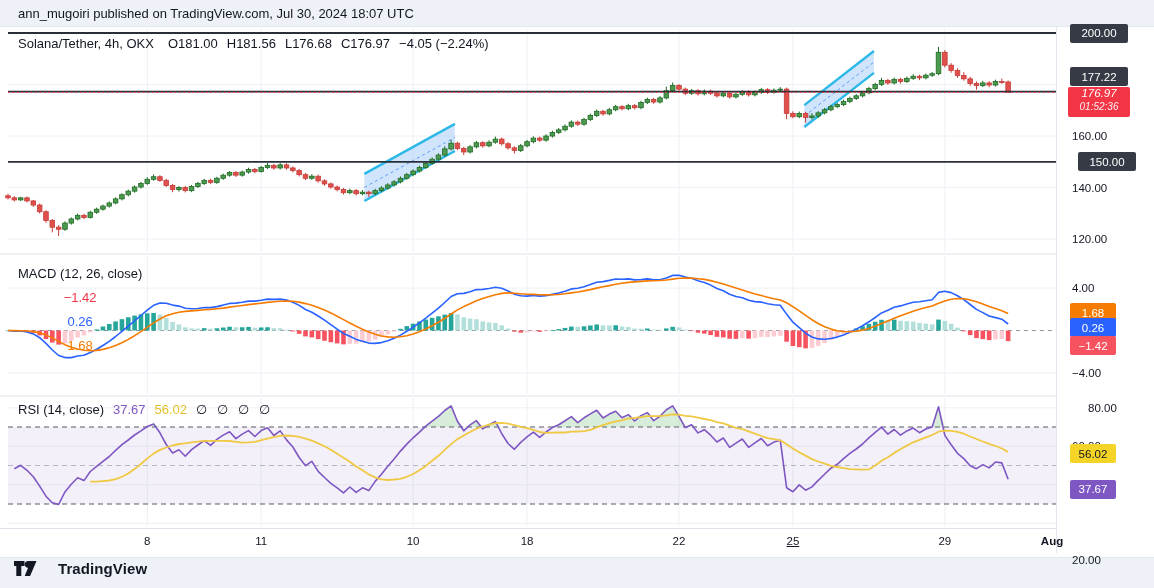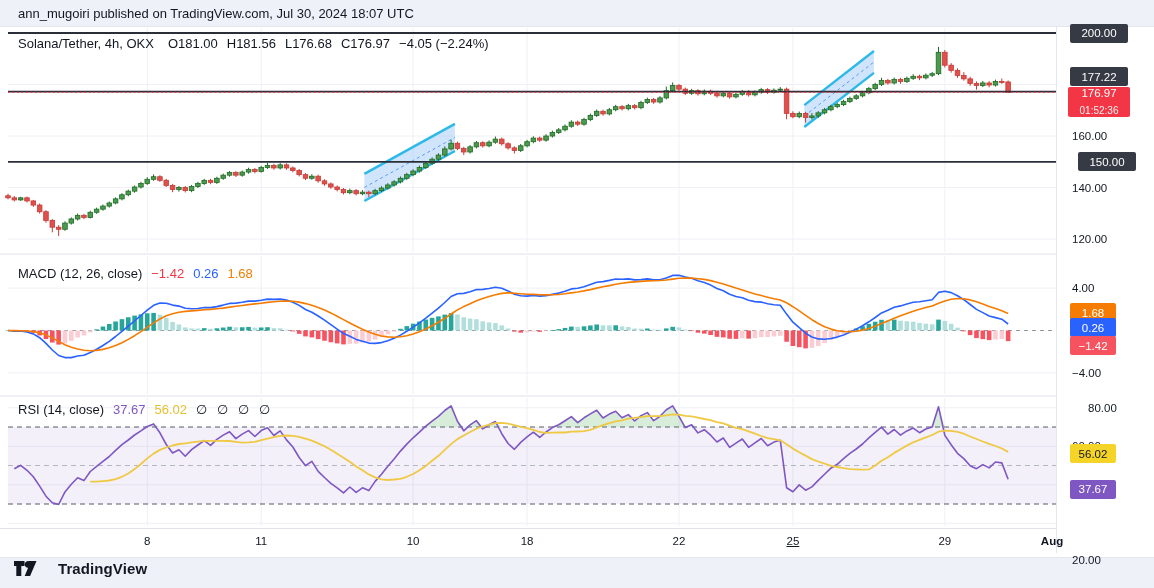--- a/index.html
+++ b/index.html
@@ -9,21 +9,21 @@
         border-top:1px solid #e4e7ee;border-bottom:1px solid #e4e7ee;}
   .hdr{position:absolute;left:18px;top:6px;font-size:13px;color:#131722;}
   #chart-svg{position:absolute;left:0;top:0;}
   .legend{position:absolute;display:flex;align-items:center;gap:9px;font-size:13px;white-space:nowrap;}
   .legend .sym{margin-right:5px;}
   .lbl{position:absolute;font-size:11.5px;color:#131722;line-height:14px;text-align:center;}
   .badge{position:absolute;left:1070px;width:58px;height:19px;border-radius:2px;color:#fff;
          font-size:11.5px;display:flex;align-items:center;justify-content:center;}
   .badge.small{width:46px;}
   .pricebadge{position:absolute;left:1068px;width:62px;height:30px;border-radius:2px;color:#fff;
-         display:flex;flex-direction:column;align-items:center;justify-content:space-between;line-height:13px;}
+         display:flex;flex-direction:column;align-items:center;justify-content:flex-start;line-height:13px;font-style:italic;}
   .pricebadge .p{font-size:11.5px;}
   .pricebadge .cd{font-size:10px;opacity:.92;}
   .tlabel{position:absolute;top:531px;height:20px;line-height:20px;font-size:11.5px;
           transform:translateX(-50%);color:#131722;}
   .tlabel.bold{font-weight:bold;}
   .taxis{position:absolute;left:0;top:528px;width:1056px;height:25px;border-top:1px solid #e0e3eb;}
   .footer{position:absolute;left:14px;top:560px;display:flex;gap:21px;}
   .footer .txt{font-size:15px;font-weight:600;letter-spacing:0.1px;color:#131722;}
   .scale-sep{position:absolute;left:1056px;top:26px;width:1px;height:527px;background:#e4e7ee;}
 </style>
@@ -622,21 +622,21 @@
 
   <div class="legend" style="left:18px;top:36px;">
     <span class="sym">Solana/Tether, 4h, OKX</span>
     <span>O181.00</span>
     <span>H181.56</span>
     <span>L176.68</span>
     <span>C176.97</span>
     <span>−4.05 (−2.24%)</span>
   </div>
 
-  <div class="legend" style="left:18px;top:266px;">
+  <div class="legend" style="left:18px;top:266px;flex-direction:column;">
     <span>MACD (12, 26, close)</span>
     <span style="color:#f23645">−1.42</span>
     <span style="color:#2962ff">0.26</span>
     <span style="color:#f57c00">1.68</span>
   </div>
 
   <div class="legend" style="left:18px;top:402px;">
     <span>RSI (14, close)</span>
     <span style="color:#7e57c2">37.67</span>
     <span style="color:#e3c12e">56.02</span>

